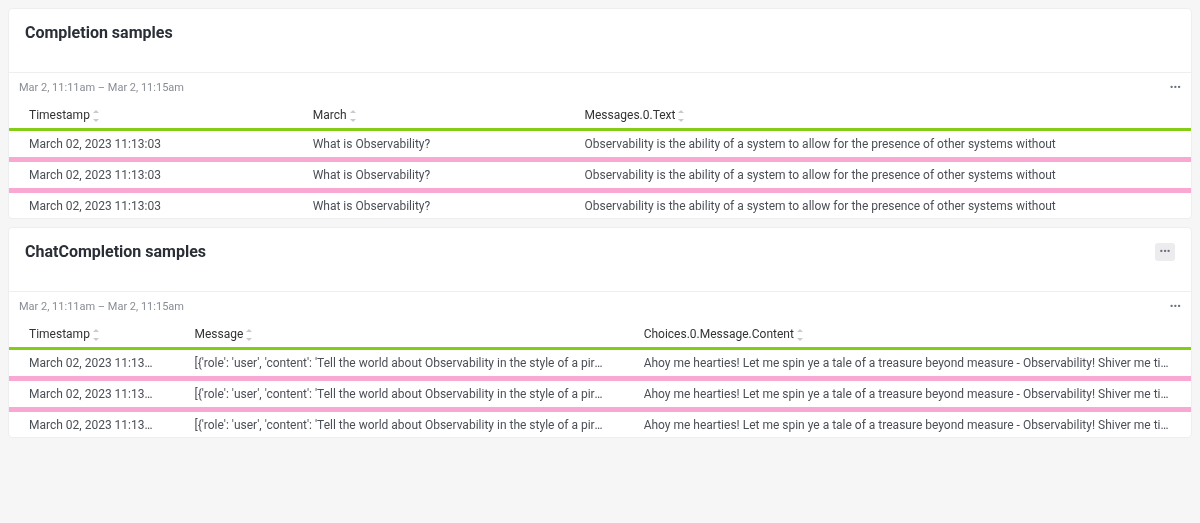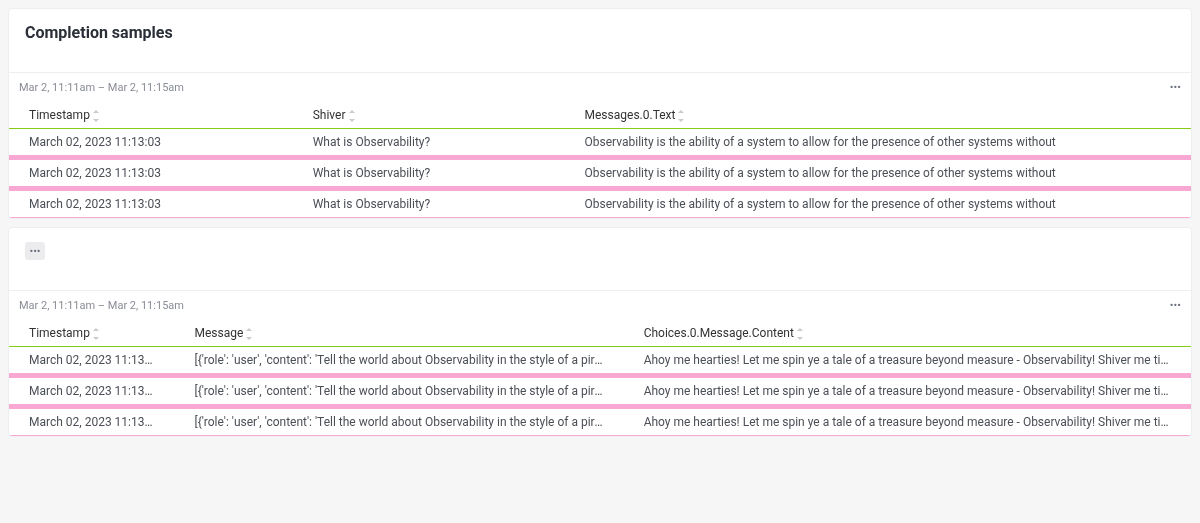--- a/index.html
+++ b/index.html
@@ -66,21 +66,21 @@
       text-align: left;
       padding: 6px 20px;
       font-size: 12px;
       white-space: nowrap;
       overflow: hidden;
       text-overflow: ellipsis;
     }
     .table th {
       color: #333;
       font-weight: 400;
-      border-bottom: 1px solid #84cc16;
+      border-bottom: 3px solid #84cc16;
     }
     .table td {
       color: #4b4f56;
       border-bottom: 5px solid #f9a8d4;
     }
     .sort-icon {
       display: inline-block;
       position: relative;
       width: 8px;
       height: 10px;
@@ -125,21 +125,21 @@
   <div class="table-wrap">
     <table class="table t1">
       <colgroup>
           <col class="c1">
           <col class="c2">
           <col class="c3">
         </colgroup>
       <thead>
         <tr>
           <th><span>Timestamp</span><span class="sort-icon"></span></th>
-          <th><span>Shiver</span><span class="sort-icon"></span></th>
+          <th><span>March</span><span class="sort-icon"></span></th>
           <th><span>Messages.0.Text</span><span class="sort-icon"></span></th>
         </tr>
       </thead>
       <tbody>
         <tr>
           <td>March 02, 2023 11:13:03</td>
           <td>What is Observability?</td>
           <td>Observability is the ability of a system to allow for the presence of other systems without</td>
         </tr>
         <tr>
@@ -157,20 +157,21 @@
           <td>What is Observability?</td>
           <td>Observability is the ability of a system to allow for the presence of other systems without</td>
         </tr>
       </tbody>
     </table>
   </div>
 </div>
 
 <div class="panel">
   <div class="panel-header">
+    <div class="panel-title">ChatCompletion samples</div>
     <div class="more-btn">•••</div>
   </div>
   <div class="panel-sub">
     <span>Mar 2, 11:11am – Mar 2, 11:15am</span>
     <span class="small-more">•••</span>
   </div>
   <div class="table-wrap">
     <table class="table t2">
       <colgroup>
           <col class="c1">

